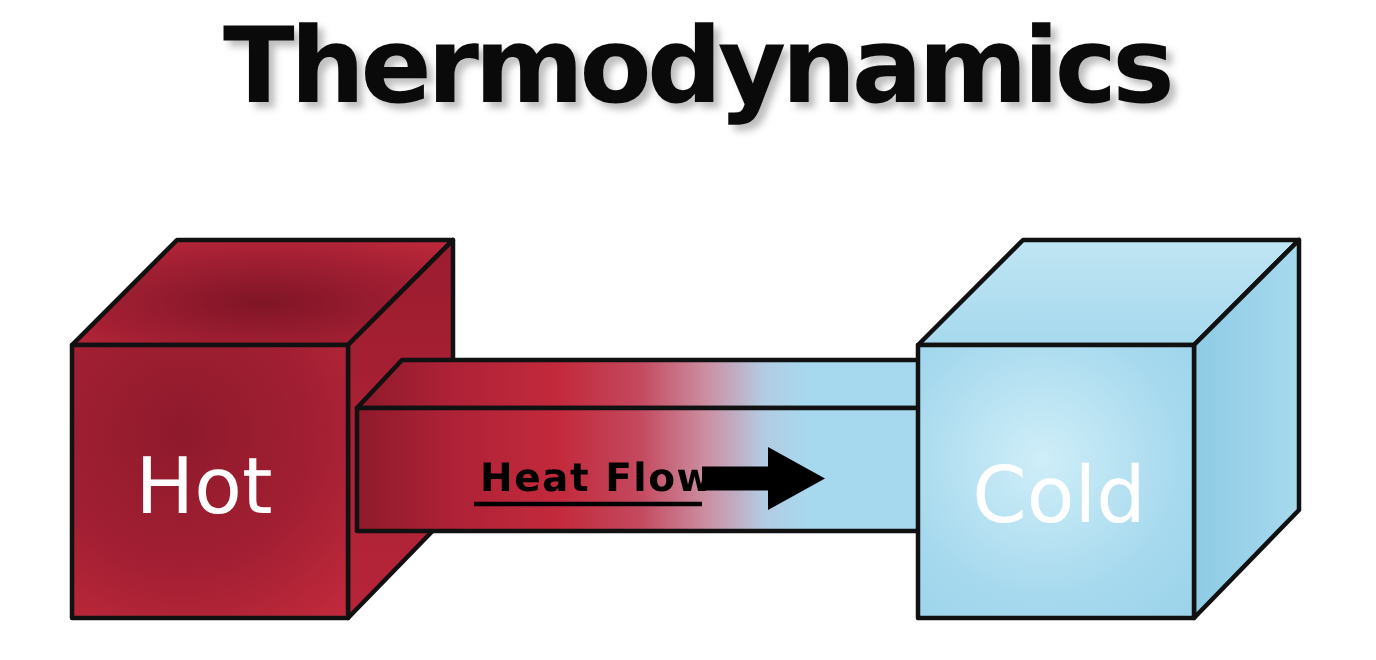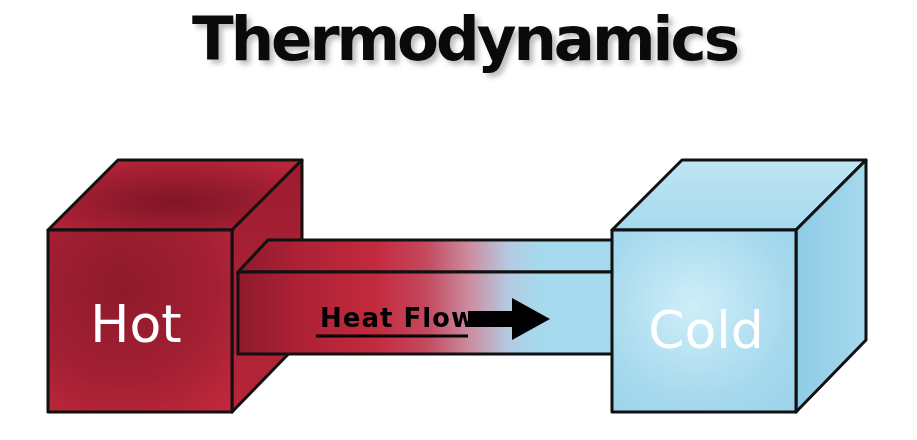--- a/index.html
+++ b/index.html
@@ -15,21 +15,21 @@
     width: 917px;
     height: 440px;
     position: relative;
   }
   .title {
     margin: 0;
     padding-top: 2px;
     text-align: center;
     font-family: "DejaVu Sans", sans-serif;
     font-weight: bold;
-    font-size: 61px;
+    font-size: 70px;
     letter-spacing: -3px;
     line-height: 1.2;
     color: #0a0a0a;
     text-shadow: 4px 4px 5px rgba(110,110,110,0.45);
     height: 118px;
     user-select: none;
     padding-left: 12px;
   }
   .diagram {
     display: block;

